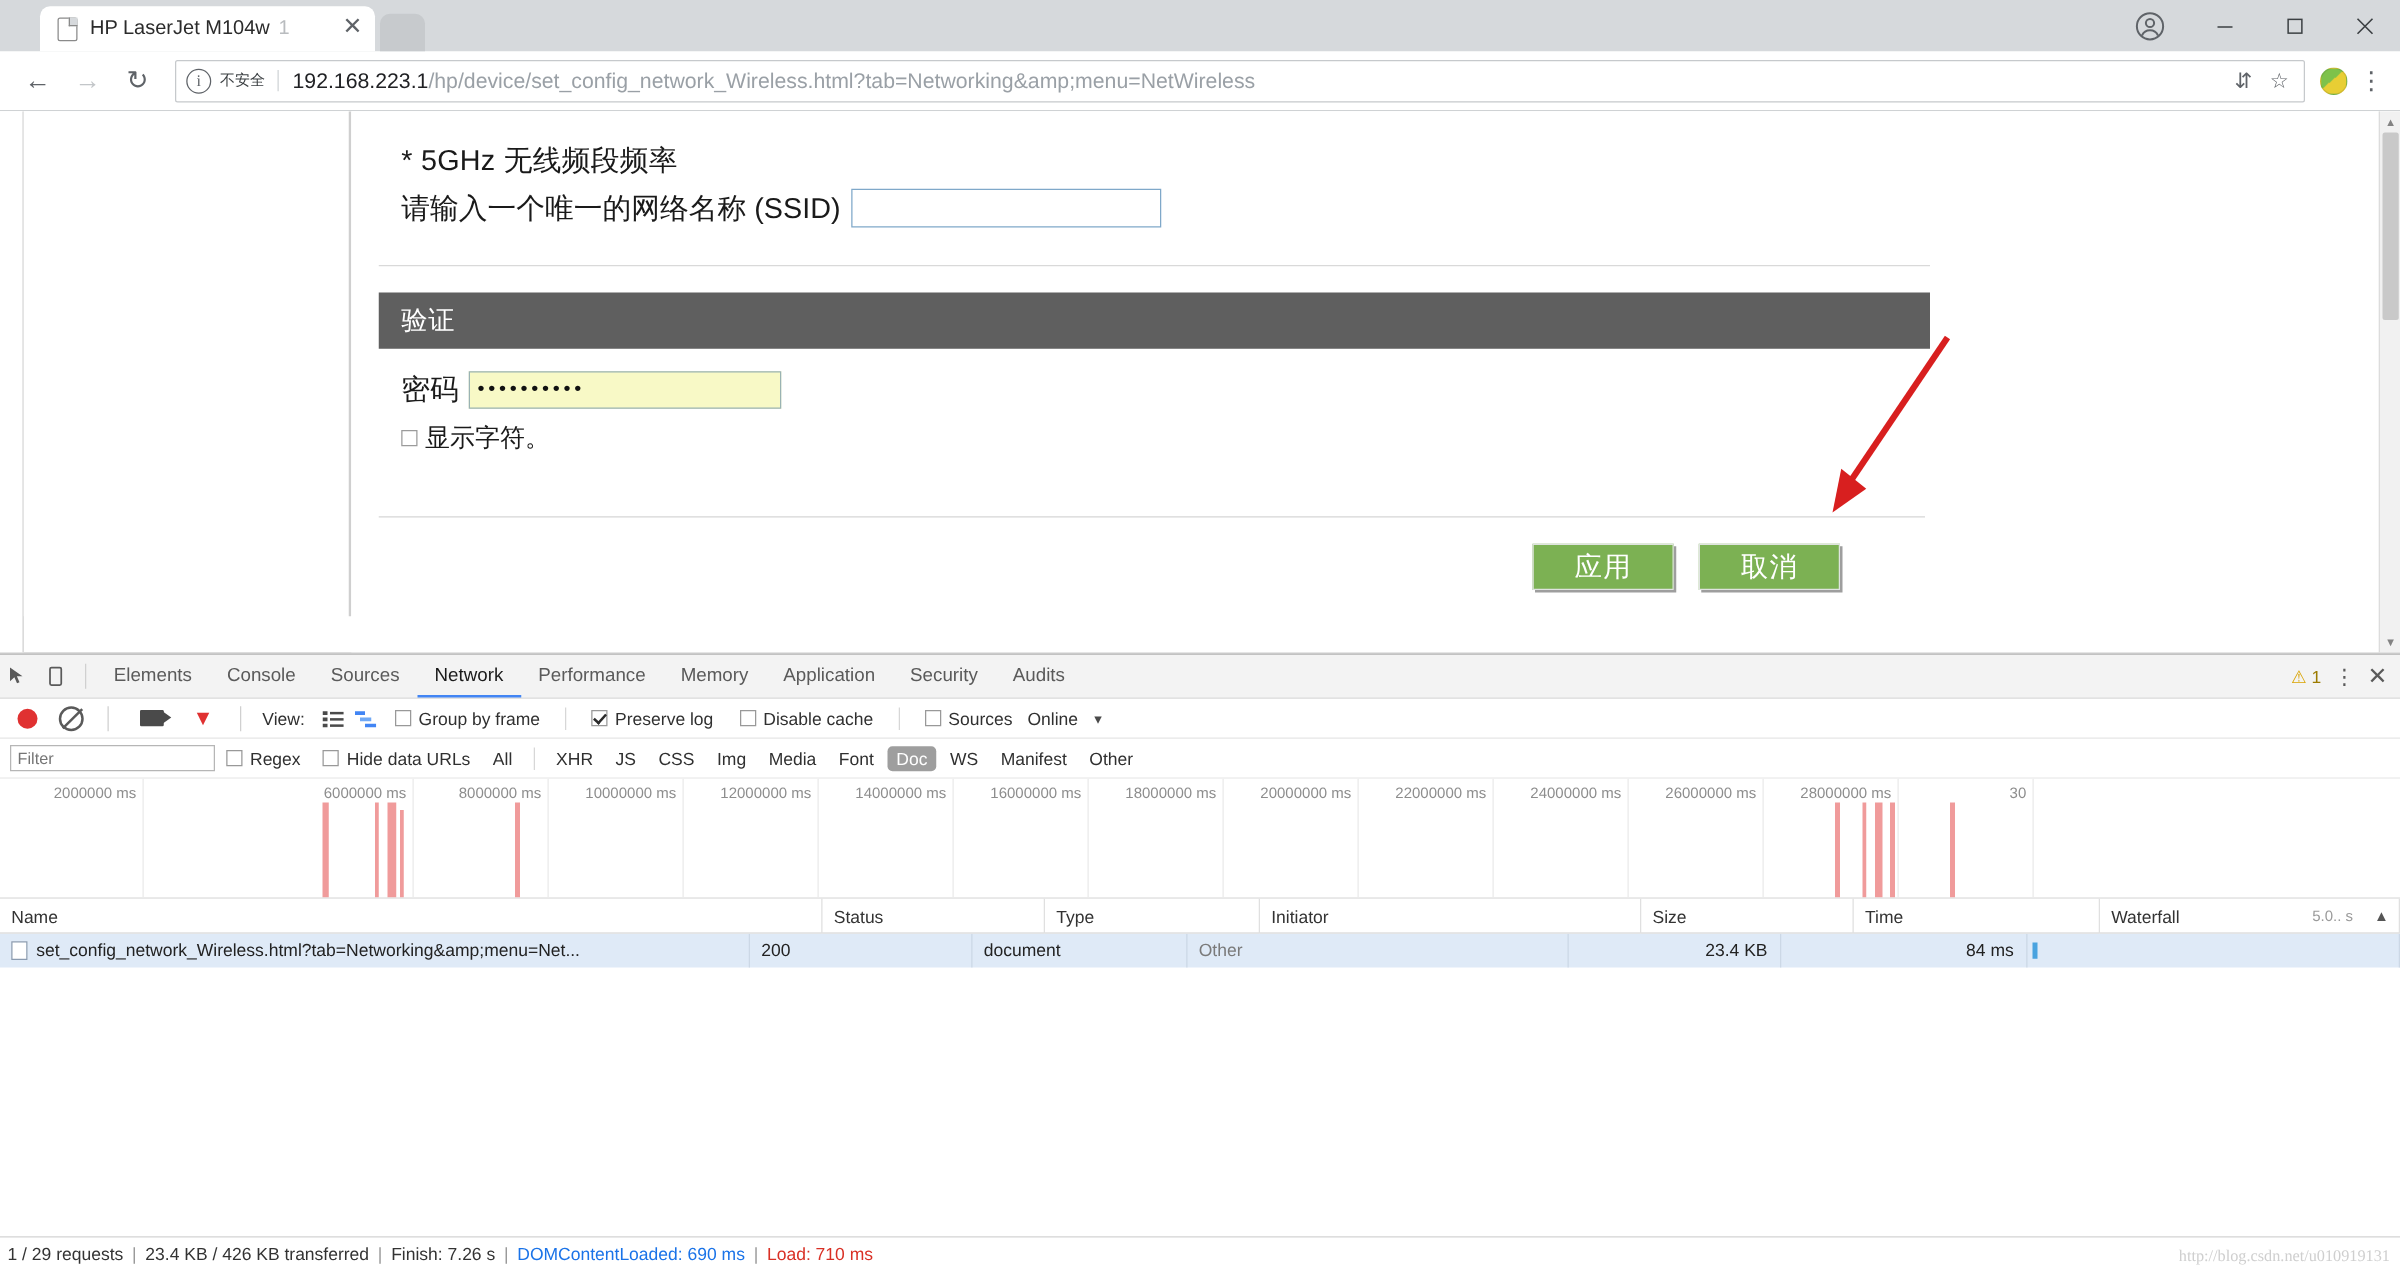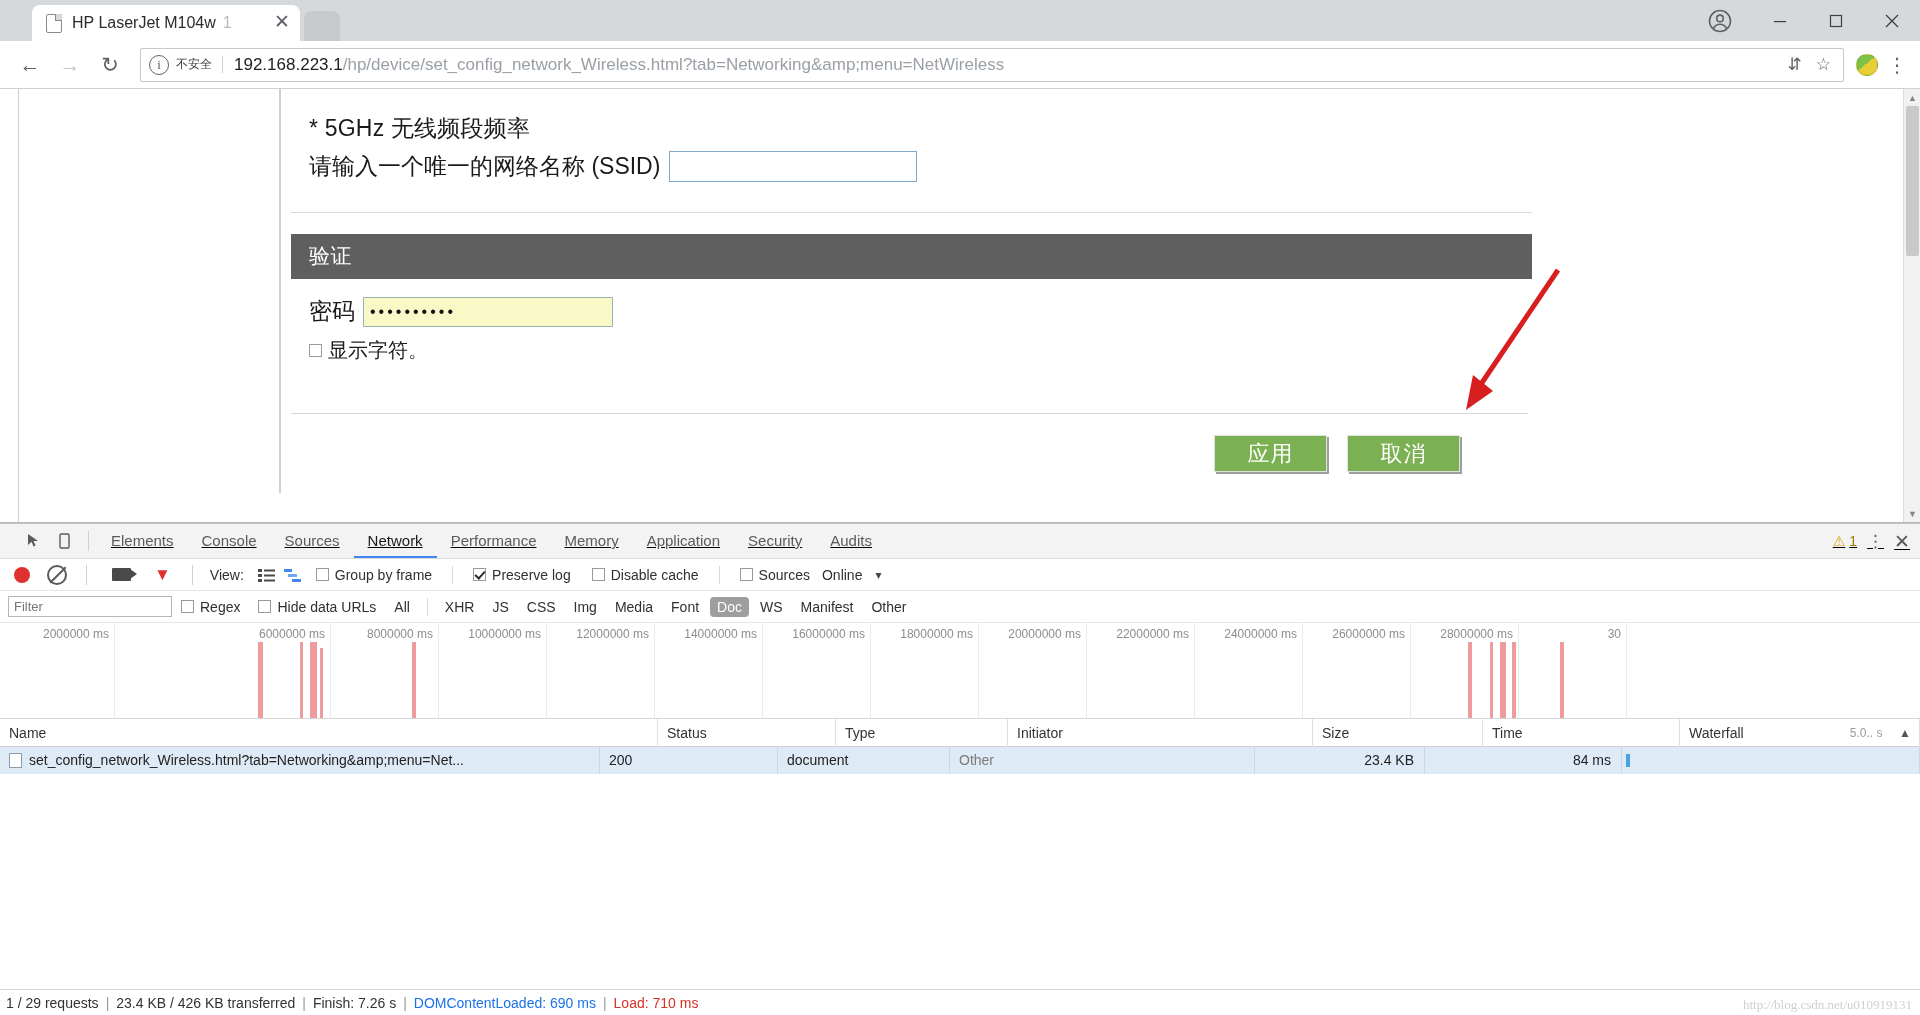--- a/index.html
+++ b/index.html
@@ -195,21 +195,21 @@
     border-right: 2px solid #cfcfcf;
     background: #fff;
     flex: 0 0 auto;
     height: 404px;
   }
   .page-main {
     flex: 1 1 auto;
     position: relative;
     background: #fff;
     min-width: 0;
-    padding-left: 6px;
+    padding-left: 18px;
   }
   .scrollbar-col {
     width: 17px;
     background: #f1f1f1;
     border-left: 1px solid #dcdcdc;
     flex: 0 0 auto;
     position: relative;
   }
   .scroll-up, .scroll-down {
     height: 17px; width: 17px;
@@ -335,22 +335,21 @@
     border-top: 1px solid #c2c2c2;
     min-height: 0;
   }
   .dt-tabbar {
     height: 35px;
     display: flex;
     align-items: center;
     border-bottom: 1px solid #dcdcdc;
     background: #f3f3f3;
     flex: 0 0 auto;
-    padding-left: 20px;
-    text-decoration: underline;
+    padding-left: 0;
   }
   .dt-ico {
     width: 30px; height: 28px;
     display: flex; align-items: center; justify-content: center;
     color: #5a5a5a;
   }
   .dt-sep { width: 1px; height: 20px; background: #d0d0d0; margin: 0 8px; }
   .dt-tab {
     font-size: 15px;
     color: #5a5a5a;

